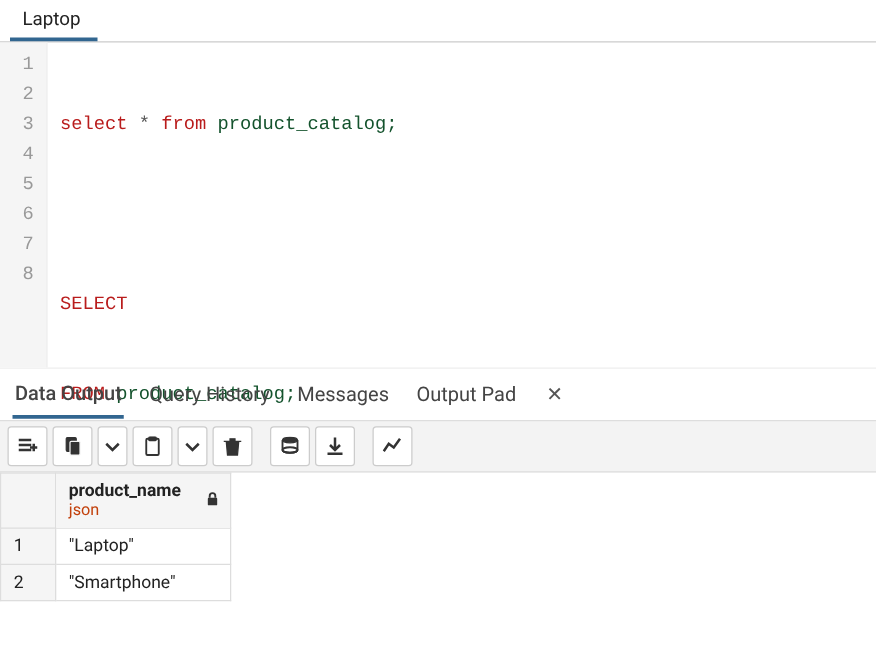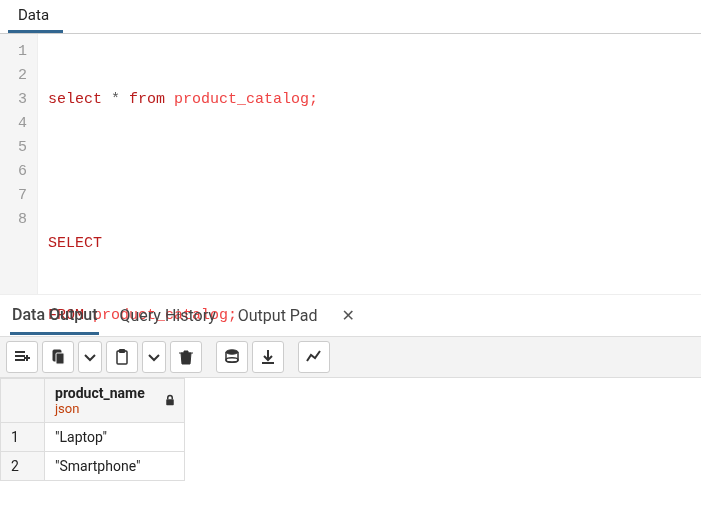--- a/index.html
+++ b/index.html
@@ -44,21 +44,21 @@
   }
   .gutter div { height: 24px; }
   .code {
     padding: 6px 10px;
     white-space: pre;
   }
   .code .line { height: 24px; }
   .kw { color: #b91c1c; font-weight: normal; }
   .op { color: #555; }
   .str { color: #b71c1c; }
-  .id { color: #ef4444; }
+  .id { color: #14532d; }
   .panel-tabs {
     display: flex;
     align-items: center;
     padding: 0 10px;
     border-top: 1px solid #eee;
     gap: 18px;
     height: 42px;
   }
   .panel-tab {
     font-size: 16px;
@@ -135,21 +135,21 @@
     position: absolute;
     right: 8px;
     top: 50%;
     transform: translateY(-50%);
   }
 </style>
 </head>
 <body>
 
 <div class="top-tabs">
-  <div class="top-tab active">Data</div>
+  <div class="top-tab active">Laptop</div>
 </div>
 
 <div class="editor-area">
   <div class="gutter">
     <div>1</div>
     <div>2</div>
     <div>3</div>
     <div>4</div>
     <div>5</div>
     <div>6</div>
@@ -163,20 +163,21 @@
     <div class="line"><span class="kw">FROM</span><span class="id"> product_catalog;</span></div>
     <div class="line"></div>
     <div class="line"></div>
     
   </div>
 </div>
 
 <div class="panel-tabs">
   <div class="panel-tab active">Data Output</div>
   <div class="panel-tab">Query History</div>
+  <div class="panel-tab">Messages</div>
   <div class="panel-tab">Output Pad</div>
   <div class="close-x">✕</div>
 </div>
 
 <div class="toolbar">
   <div class="tool-btn">
     <svg viewBox="0 0 16 16">
         <path d="M1 3h10M1 7h10M1 11h10" stroke-width="2" fill="none"></path>
         <path d="M13 6v6M10 9h6" stroke-width="2" fill="none"></path>
       </svg>

